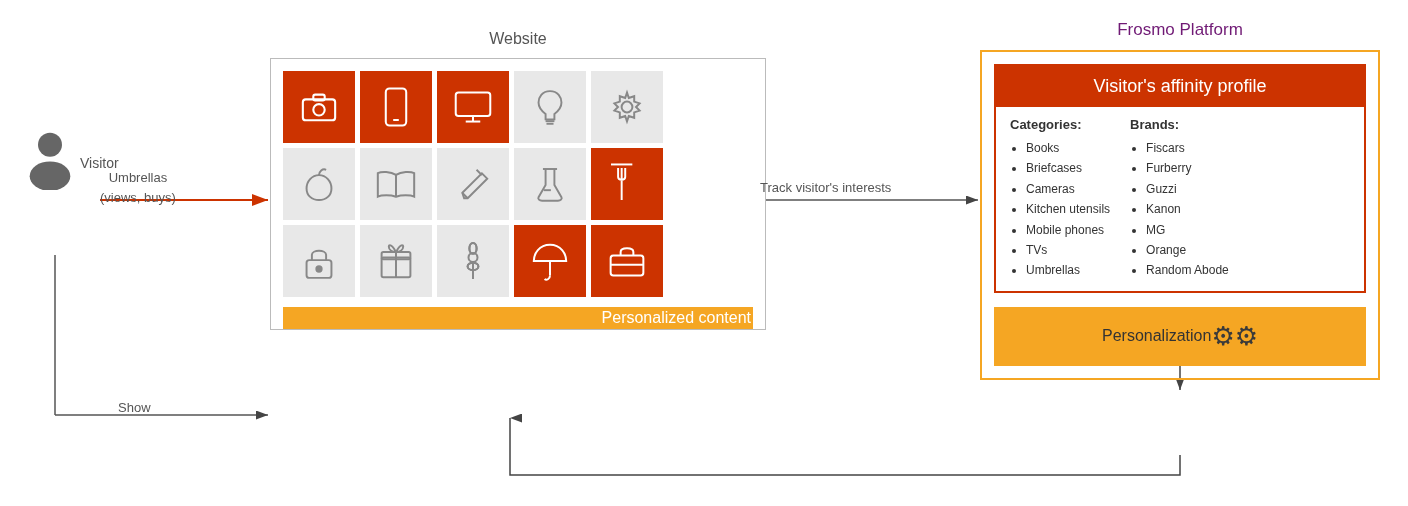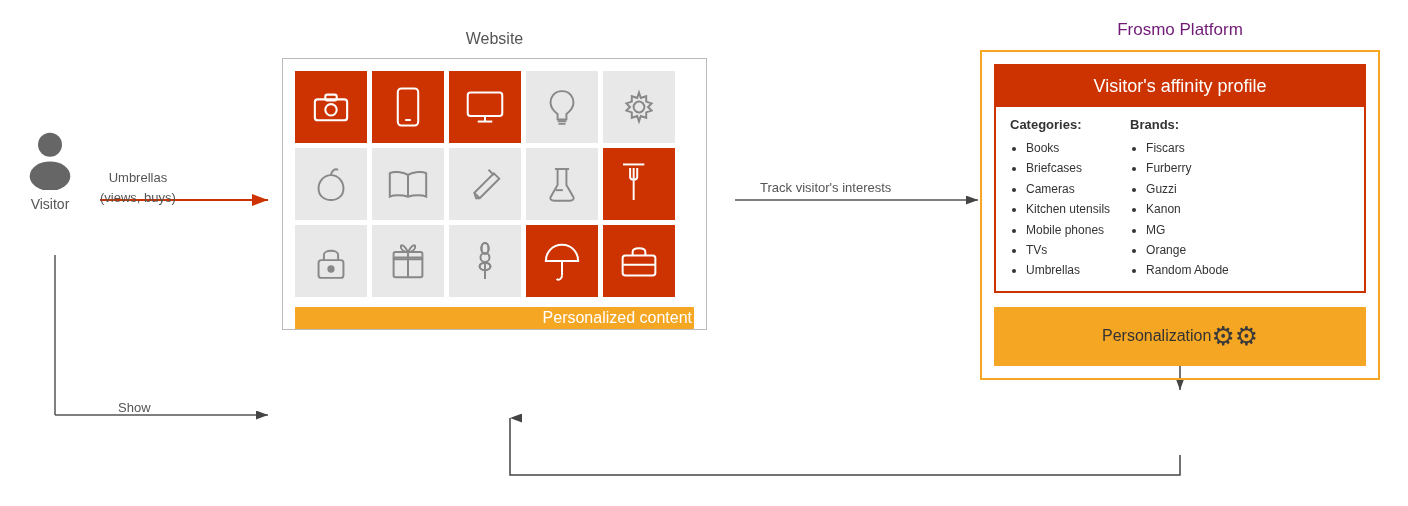--- a/index.html
+++ b/index.html
@@ -19,21 +19,21 @@
       height: 506px;
       position: relative;
     }
 
     
     .visitor-section {
       position: absolute;
       left: 20px;
       top: 130px;
       display: flex;
-      flex-direction: column;
+      flex-direction: row;
       align-items: center;
     }
 
     .visitor-avatar {
       width: 60px;
       height: 60px;
     }
 
     .visitor-label {
       font-size: 14px;
@@ -63,23 +63,23 @@
       top: 0;
       left: 0;
       width: 1408px;
       height: 506px;
       pointer-events: none;
     }
 
     
     .website-section {
       position: absolute;
-      left: 282px;
+      left: 270px;
       top: 30px;
-      width: 425px;
+      width: 496px;
     }
 
     .website-title {
       text-align: center;
       font-size: 16px;
       color: #555;
       margin-bottom: 10px;
     }
 
     .website-box {

